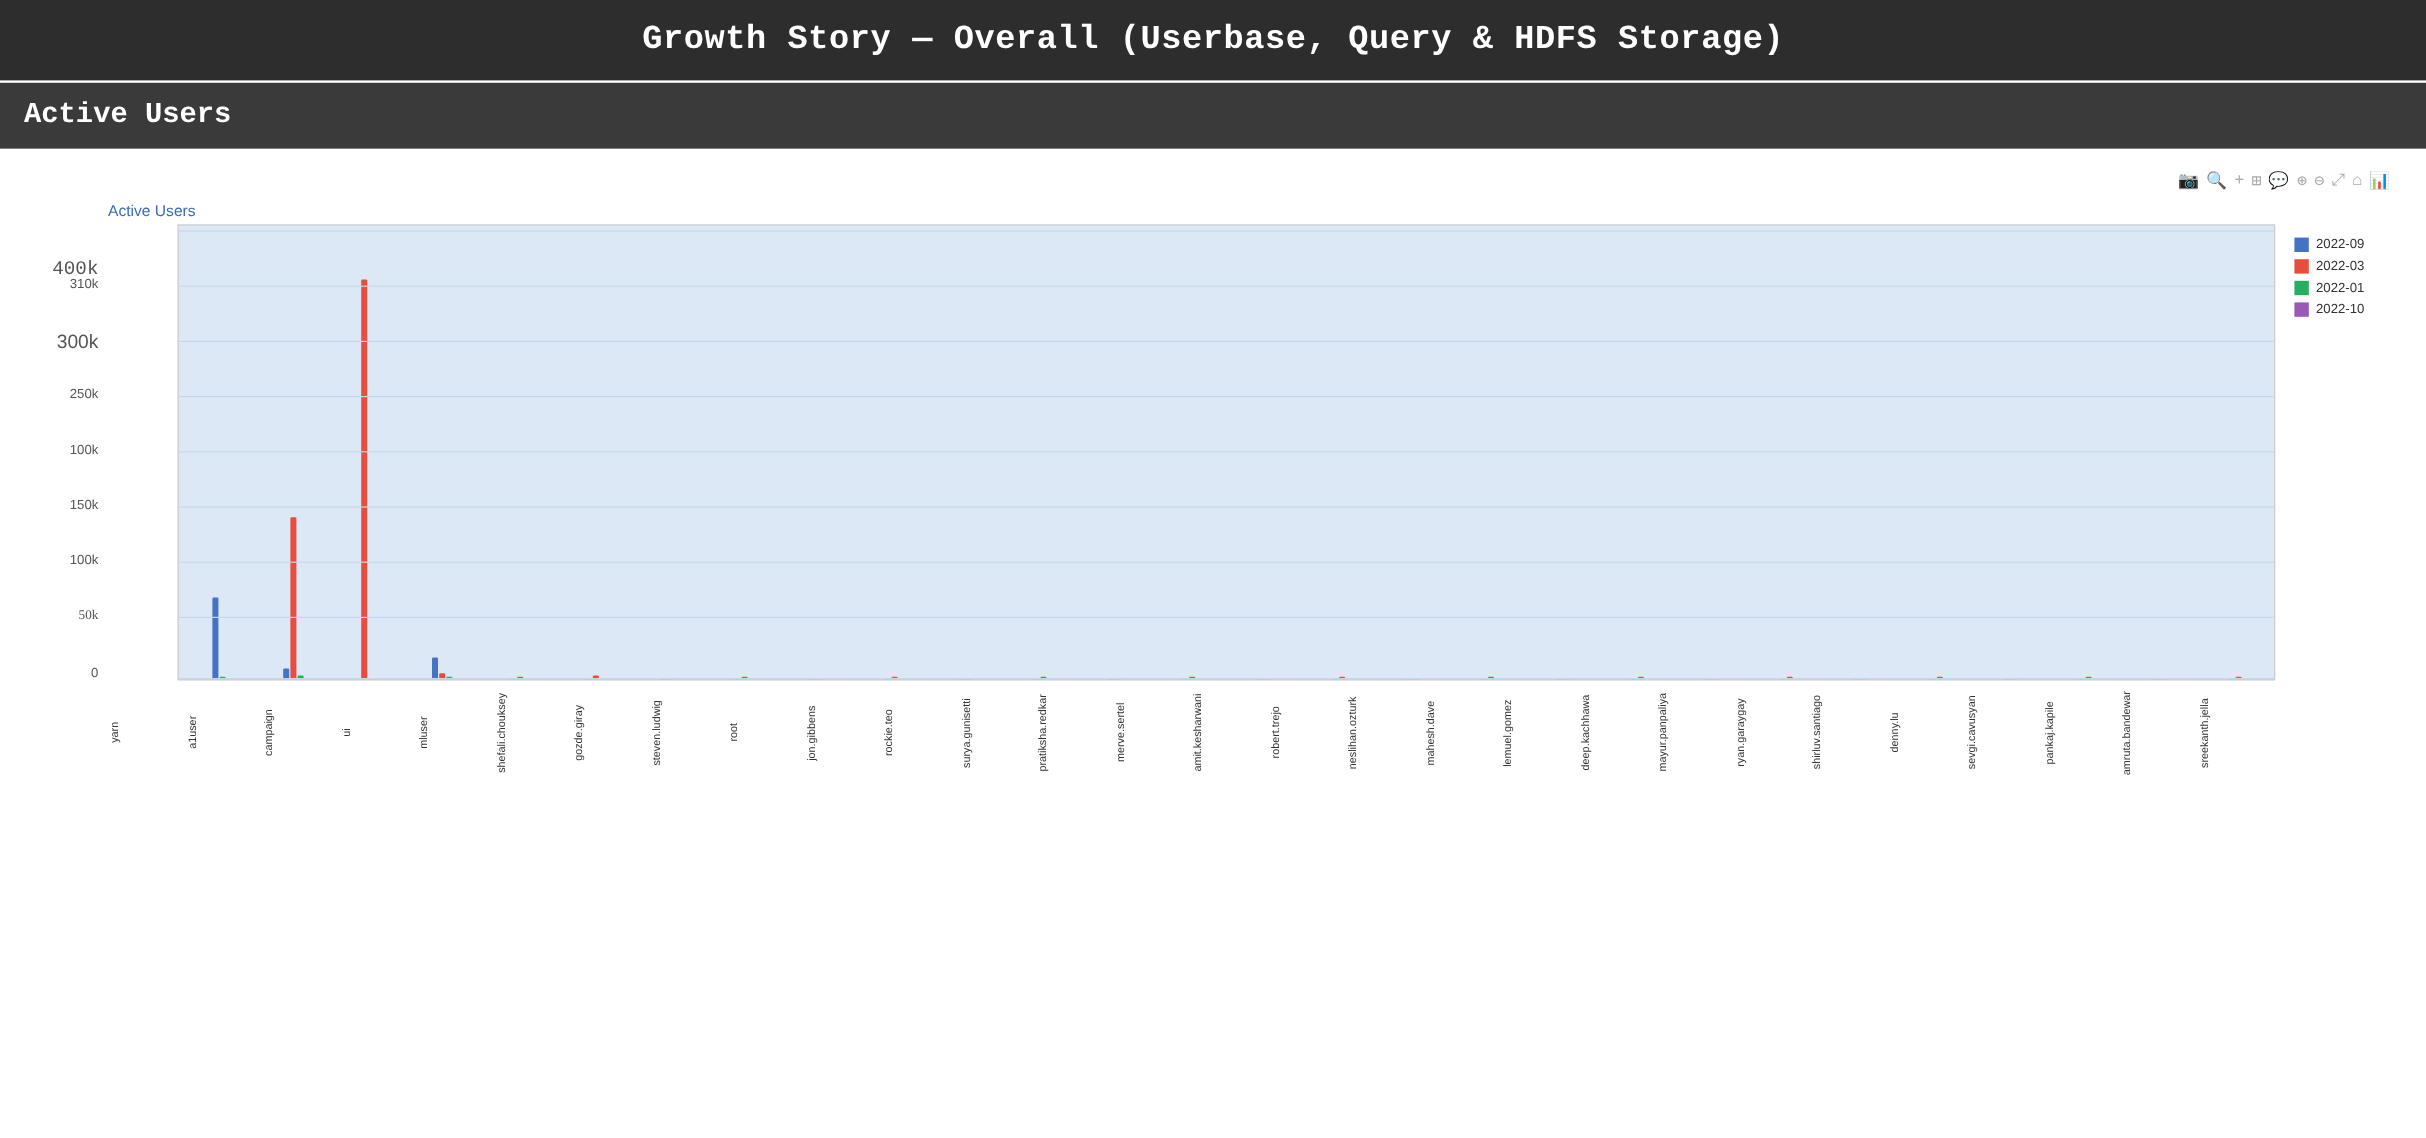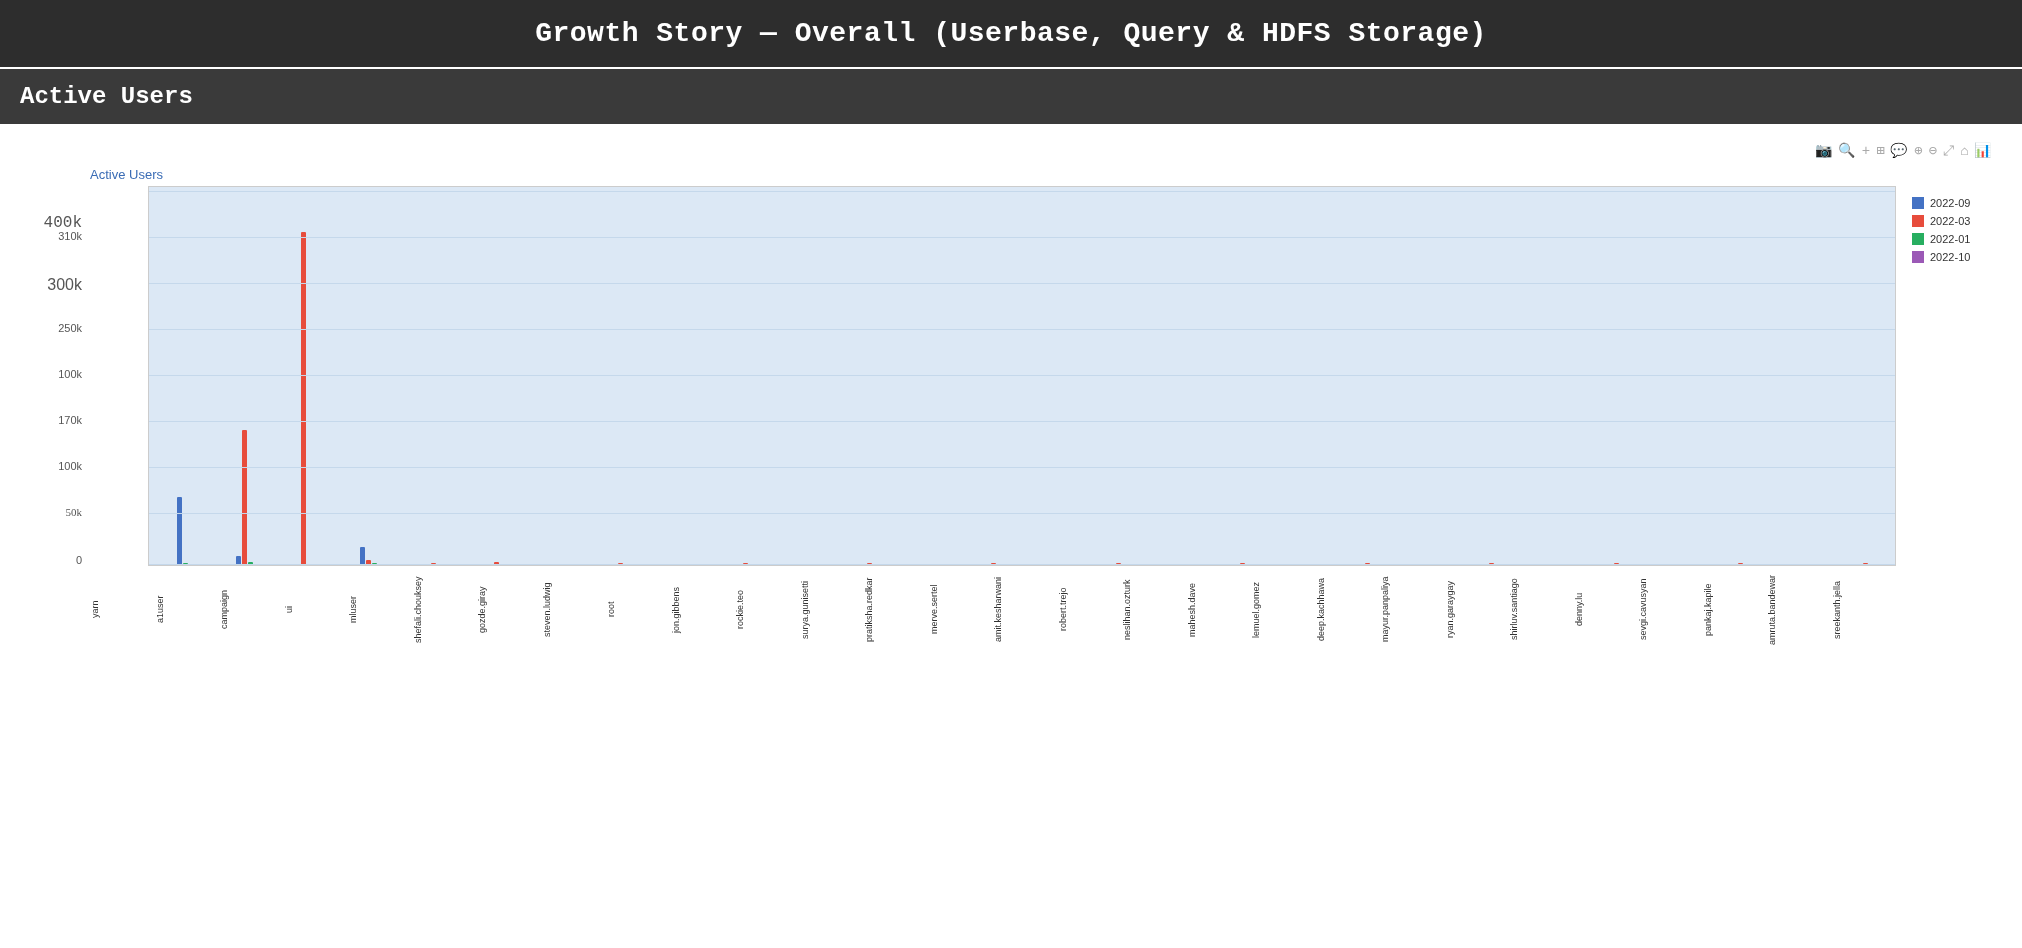--- a/index.html
+++ b/index.html
@@ -201,21 +201,21 @@
       <div class="chart-title">Active Users</div>
 
       <div style="position: relative; display: flex; flex-direction: row; align-items: flex-start;">
 
         <div style="width:58px; height:380px; position:relative; flex-shrink:0;">
           <div style="position:absolute; top:4px; right:6px; font-size:16px; font-family:Liberation Mono, monospace; color:#555;margin-top:24px;">400k</div>
           <div style="position:absolute; top:44px; right:6px; font-size:11px; font-family:Arial,sans-serif; color:#555;">310k</div>
           <div style="position:absolute; top:90px; right:6px; font-size:16px; font-family:Arial,sans-serif; color:#555;">300k</div>
           <div style="position:absolute; top:136px; right:6px; font-size:11px; font-family:Arial,sans-serif; color:#555;">250k</div>
           <div style="position:absolute; top:182px; right:6px; font-size:11px; font-family:Arial,sans-serif; color:#555;">100k</div>
-          <div style="position:absolute; top:228px; right:6px; font-size:11px; font-family:Arial,sans-serif; color:#555;">170k</div>
+          <div style="position:absolute; top:228px; right:6px; font-size:11px; font-family:Arial,sans-serif; color:#555;">150k</div>
           <div style="position:absolute; top:274px; right:6px; font-size:11px; font-family:Arial,sans-serif; color:#555;">100k</div>
           <div style="position:absolute; top:320px; right:6px; font-size:11px; font-family:Liberation Serif, serif; color:#555;">50k</div>
           <div style="position:absolute; bottom:0; right:6px; font-size:11px; font-family:Arial,sans-serif; color:#555;">0</div>
         </div>
 
         <div class="chart-plot" style="position:relative; flex:1; height:380px;">
 
           <div class="grid-line" style="top:4px;"></div>
           <div class="grid-line" style="top:50px;"></div>
           <div class="grid-line" style="top:96px;"></div>

